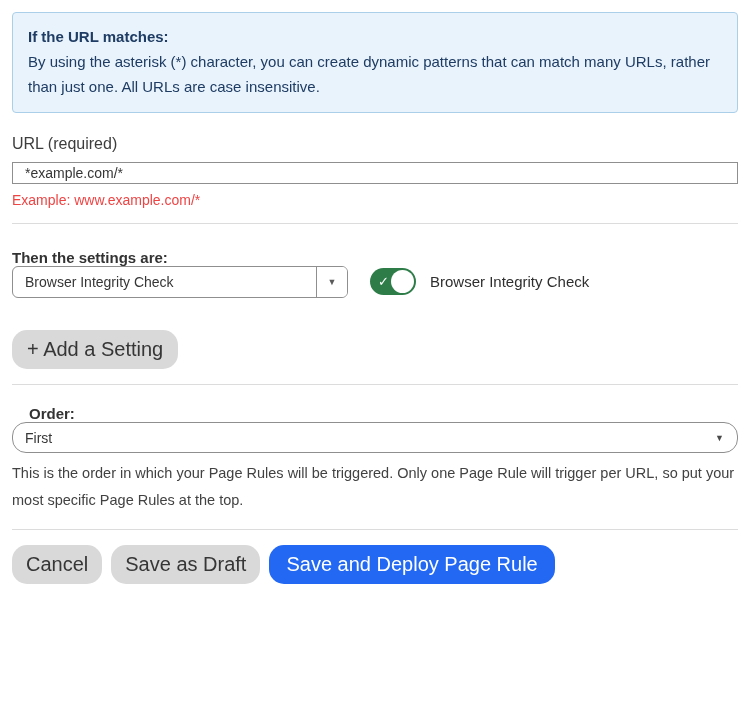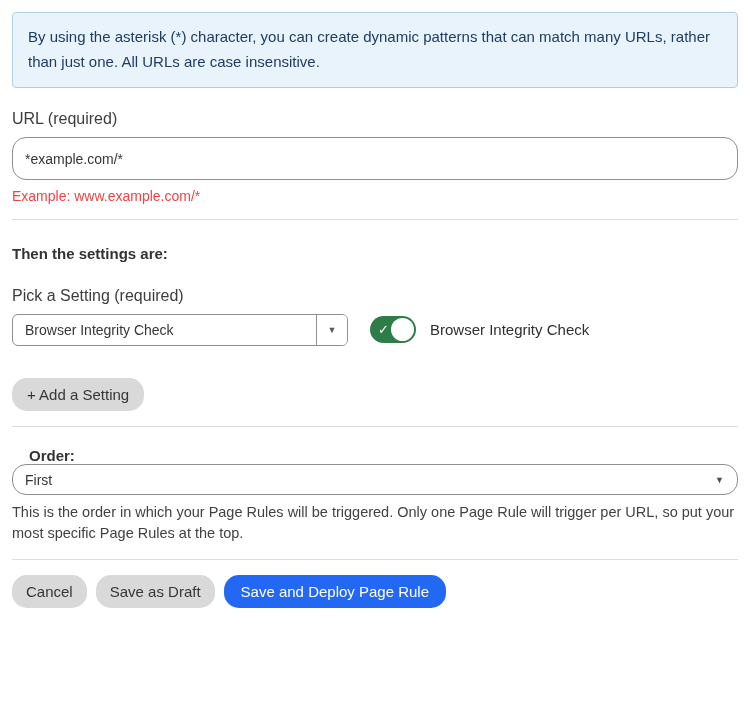--- a/index.html
+++ b/index.html
@@ -40,23 +40,23 @@
   }
 
   
   .field-label {
     font-size: 16px;
     color: #3d3d3d;
     margin-bottom: 9px;
   }
   .text-input {
     width: 100%;
-    height: 43px;
+    height: 22px;
     border: 1px solid #8f8f8f;
-    border-radius: 14px;
+    border-radius: 0;
     padding: 0 12px;
     font-size: 14px;
     color: #363636;
     font-family: inherit;
     background: #fff;
     outline: none;
   }
   .field-helper {
     font-size: 14px;
     color: #ef4444;
@@ -143,21 +143,21 @@
     color: #2f2f2f;
     margin-left: 14px;
   }
 
   
   .btn {
     display: inline-block;
     border: none;
     border-radius: 15px;
     font-family: inherit;
-    font-size: 15px;
+    font-size: 20px;
     padding: 8px 14px;
     cursor: pointer;
   }
   .btn-gray {
     background: #d9d9d9;
     color: #363636;
   }
   .btn-blue {
     background: #2268f3;
     color: #ffffff;
@@ -184,51 +184,51 @@
     position: absolute;
     right: 13px;
     top: 50%;
     transform: translateY(-50%);
     font-size: 9px;
     color: #4a4a4a;
   }
   .order-helper {
     font-size: 14.5px;
     color: #424242;
-    line-height: 21px;
+    line-height: 27px;
     margin-top: 7px;
   }
 
   .footer-buttons {
     display: flex;
     gap: 9px;
     margin-top: 15px;
   }
   .mt-25 { margin-top: 25px; }
   .mt-20 { margin-top: 20px; margin-left: 17px; }
 </style>
 </head>
 <body>
 
 <div class="page">
 
 
   <div class="info-box">
+    <div class="info-heading">If the URL matches:</div>
     <div>By using the asterisk (*) character, you can create dynamic patterns that can match many URLs, rather than just one. All URLs are case insensitive.</div>
   </div>
 
   <div class="field-label">URL (required)</div>
   <input class="text-input" type="text" value="*example.com/*" style="">
   <div class="field-helper">Example: www.example.com/*</div>
 
   <hr class="divider">
 
   <div class="section-heading mt-25">Then the settings are:</div>
 
-  <div class="field-label mt-25">Pick a Setting (required)</div>
 
   <div class="setting-row">
     <div class="select-box">
       <div class="select-value">Browser Integrity Check</div>
       <div class="select-arrow-seg">
           <span>▼</span>
         </div>
     </div>
     <div class="toggle-group">
       <div class="toggle">

